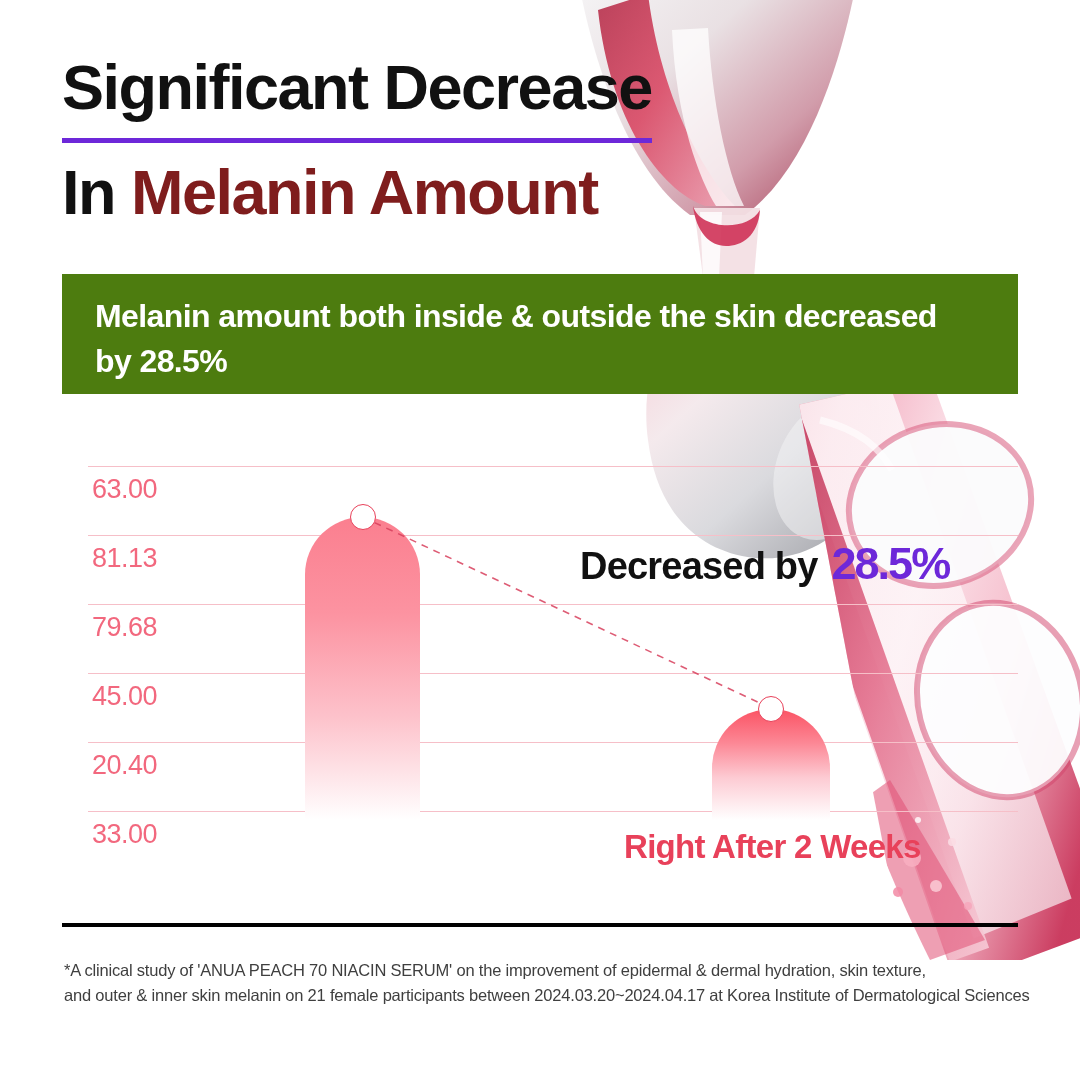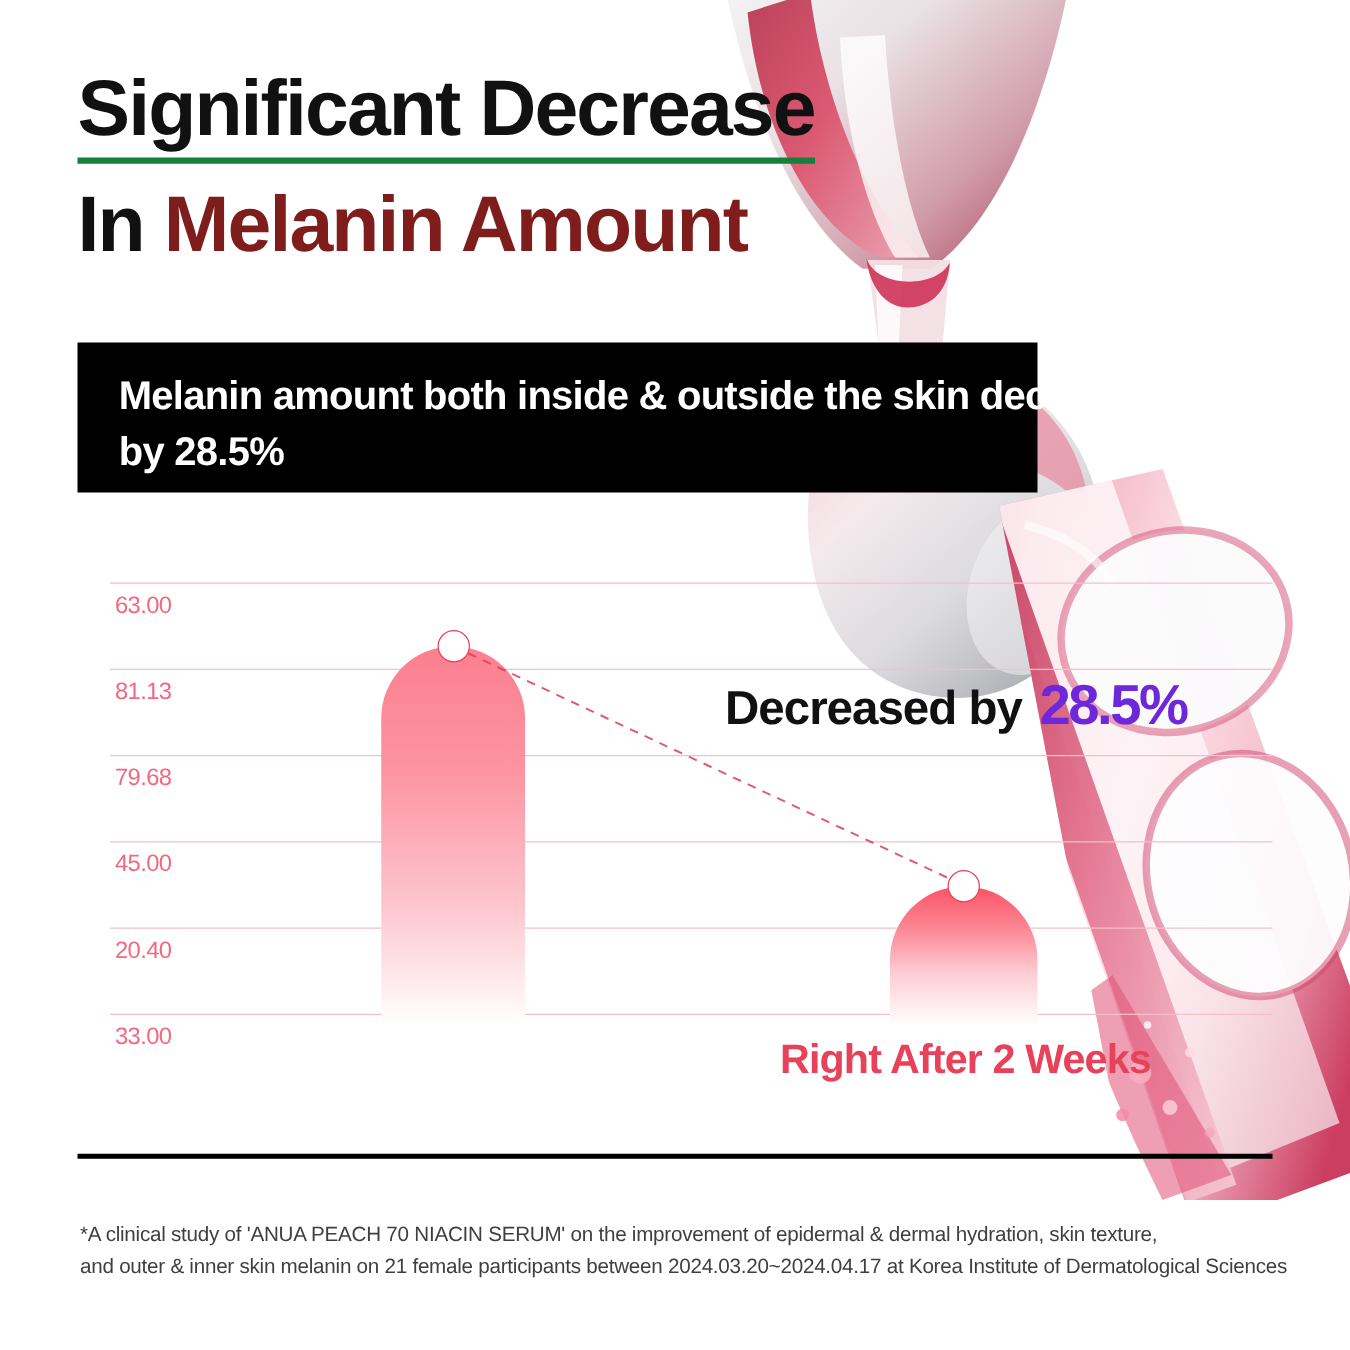--- a/index.html
+++ b/index.html
@@ -13,49 +13,49 @@
   #stage{position:relative;width:1080px;height:1080px;overflow:hidden;background:#fff;}
 
   
   .product-layer{position:absolute;inset:0;pointer-events:none;}
 
   
   .headline{position:absolute;left:62px;top:52px;width:700px;}
   .hl-line1{
     font-size:63px;line-height:70px;font-weight:700;color:#111111;
     letter-spacing:-1.5px;display:inline-block;
-    border-bottom:5px solid #15803d;padding-bottom:4px;
+    border-bottom:5px solid #6d28d9;padding-bottom:16px;
   }
   .hl-line2{
     font-size:63px;line-height:70px;font-weight:700;letter-spacing:-1.5px;
     color:#111111;margin-top:14px;white-space:nowrap;
   }
   .hl-accent{color:#7f1d1d;margin-top:44px;}
 
   
   .banner{
-    position:absolute;left:62px;top:274px;width:768px;height:120px;
-    background:#000000;
+    position:absolute;left:62px;top:274px;width:956px;height:120px;
+    background:#4d7c0f;
   }
   .banner-text{
     position:absolute;left:33px;top:20px;width:880px;
     color:#ffffff;font-size:32px;line-height:45px;font-weight:600;
     letter-spacing:-0.6px;
   }
 
   
   .chart{position:absolute;left:62px;top:430px;width:956px;height:470px;}
   .gridlines{position:absolute;left:0;top:0;width:956px;height:390px;}
   .gridline{
     position:absolute;left:26px;width:930px;height:1px;
     background:#F6BFC8;
   }
   .ytick{
     position:absolute;left:30px;
-    font-size:19px;color:#F2687E;font-weight:400;letter-spacing:-0.5px;
+    font-size:27px;color:#F2687E;font-weight:400;letter-spacing:-0.5px;
     transform:translateY(8px);
   }
 
   .bars{position:absolute;left:0;top:0;width:956px;height:390px;}
   .bar{position:absolute;bottom:0;}
   .bar-before{
     left:243px;width:115px;
     background:linear-gradient(180deg,#FB7F8F 0%,#FC93A1 32%,#FDC2CB 66%,#FFFFFF 100%);
     border-radius:58px 58px 0 0;
   }
@@ -81,21 +81,21 @@
   .xlabels{position:absolute;left:0;top:398px;width:956px;height:50px;}
   .xlabel{position:absolute;font-size:33px;font-weight:600;letter-spacing:-0.7px;white-space:nowrap;}
   .xlabel-before{left:222px;color:#111111;}
   .xlabel-after{left:562px;color:#E8415A;text-align:right;}
   .xlabel-strong{font-weight:700;}
 
   
   .divider{position:absolute;left:62px;top:923px;width:956px;height:4px;background:#000;}
   .footnote{
     position:absolute;left:64px;top:958px;width:970px;
-    font-size:16.5px;line-height:25px;color:#3f3f3f;letter-spacing:-0.2px;margin-top:18px;
+    font-size:16.5px;line-height:25px;color:#3f3f3f;letter-spacing:-0.2px;
   }
   .footnote div{white-space:nowrap;}
 </style>
 </head>
 <body>
 
 <div id="stage">
 
   <div class="product-layer">
     <svg width="1080" height="1080" viewBox="0 0 1080 1080">

